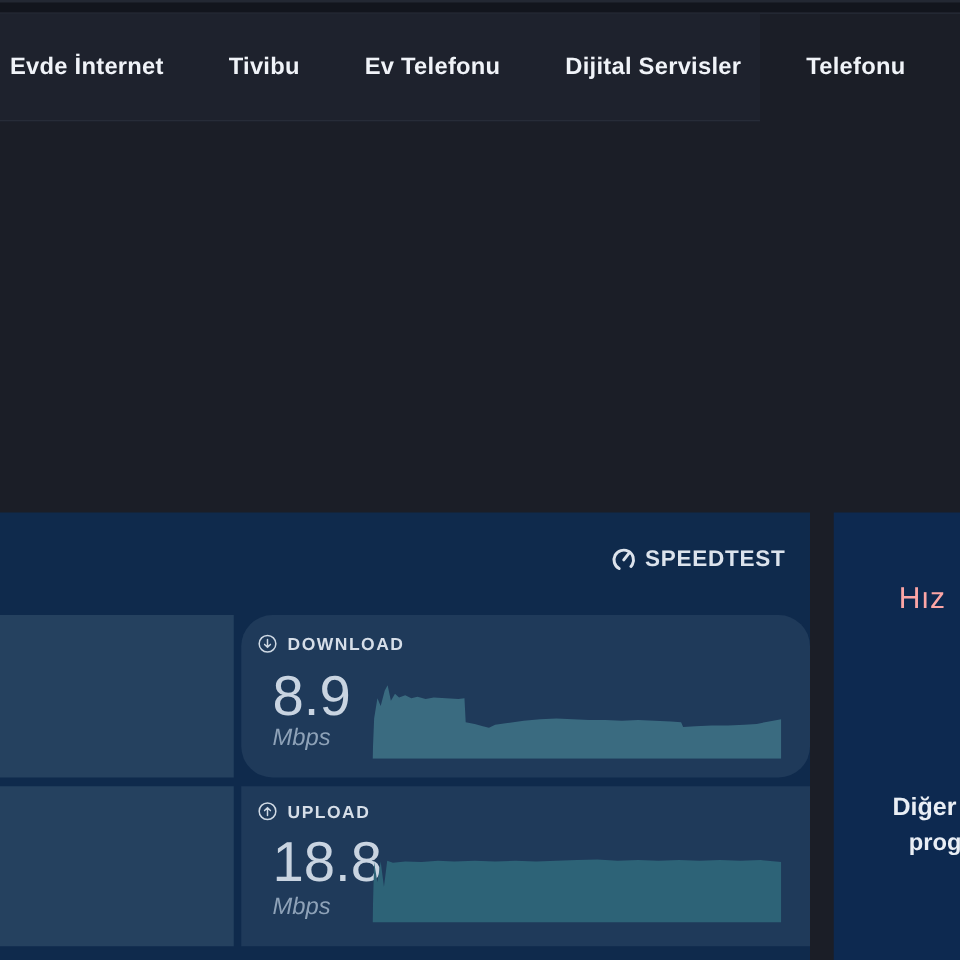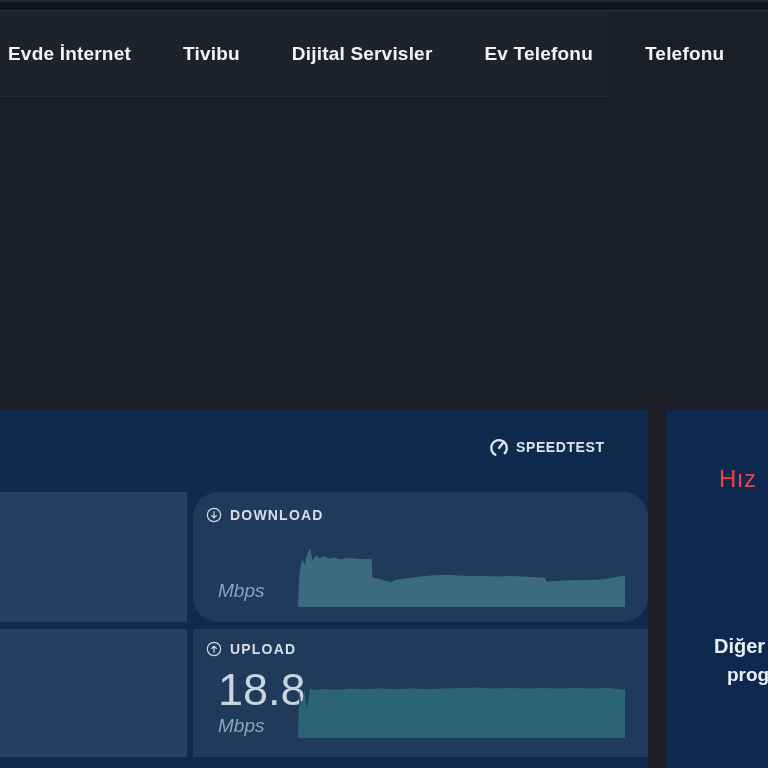--- a/index.html
+++ b/index.html
@@ -14,21 +14,21 @@
   .mainnav{position:absolute;left:0;top:11px;width:608px;height:86px;background:#1e222d;
            border-bottom:1px solid #272c38;box-sizing:border-box;
            display:flex;align-items:center;gap:52px;padding-left:8px;}
   .mainnav a{font-size:19px;font-weight:700;color:#f0f3f8;letter-spacing:.2px;
              white-space:nowrap;text-decoration:none;cursor:pointer;}
 
   
   .speedtest-card{position:absolute;left:0;top:410px;width:648px;height:400px;background:#0f2a4c;}
   .brand{position:absolute;left:488px;top:26px;display:flex;align-items:center;gap:6px;cursor:pointer;}
   .brand svg{display:block;}
-  .brand-label{font-size:14px;font-weight:700;color:#dce3ec;letter-spacing:.6px;}
+  .brand-label{font-size:18px;font-weight:700;color:#dce3ec;letter-spacing:.6px;}
 
   .subpanel{position:absolute;box-sizing:border-box;}
   .panel-left{left:-60px;width:247px;background:#25415f;}
   .panel-left.row1{top:82px;height:130px;}
   .panel-left.row2{top:219px;height:128px;}
   .panel-metric{left:193px;width:455px;background:#1f3a5a;}
   .panel-metric.row1{top:82px;height:130px;border-radius:25px;}
   .panel-metric.row2{top:219px;height:128px;}
 
   .metric-label{position:absolute;left:13px;display:flex;align-items:center;gap:8px;}
@@ -42,36 +42,36 @@
   .metric-unit{position:absolute;left:25px;font-size:19px;color:#8ea2b8;font-style:italic;}
   .panel-metric.row1 .metric-unit{top:88px;}
   .panel-metric.row2 .metric-unit{top:86px;}
 
   .sparkline{position:absolute;left:105px;}
   .panel-metric.row1 .sparkline{top:53px;width:327px;height:62px;}
   .panel-metric.row2 .sparkline{top:57px;width:327px;height:52px;}
 
   
   .side-card{position:absolute;left:667px;top:410px;width:200px;height:400px;background:#0d2950;}
-  .side-heading{position:absolute;left:52px;top:55px;font-size:24px;letter-spacing:.5px;color:#ef4444;}
+  .side-heading{position:absolute;left:52px;top:55px;font-size:24px;letter-spacing:.5px;color:#fca5a5;}
   .side-line1{position:absolute;left:47px;top:225px;font-size:20px;font-weight:600;color:#e9eef5;}
   .side-line2{position:absolute;left:60px;top:254px;font-size:19px;font-weight:600;color:#e9eef5;}
 </style>
 </head>
 <body>
 
 <div class="page">
 
   <div class="topstrip"></div>
 
   <nav class="mainnav">
     <a>Evde İnternet</a>
     <a>Tivibu</a>
+    <a>Ev Telefonu</a>
     <a>Dijital Servisler</a>
-    <a>Ev Telefonu</a>
     <a>Telefonu</a>
   </nav>
 
   <section class="speedtest-card">
 
     <div class="brand">
       <span>
         <svg width="22" height="22" viewBox="0 0 24 24" fill="none">
           <circle cx="12" cy="13" r="8.5" stroke="#dce3ec" stroke-width="2.6" stroke-linecap="round" stroke-dasharray="42 12" transform="rotate(118 12 13)"></circle>
           <path d="M12 13 L17.3 6.2" stroke="#dce3ec" stroke-width="2.6" stroke-linecap="round"></path>
@@ -86,20 +86,21 @@
     <div class="subpanel panel-metric row1">
       <div class="metric-label">
         <span style="display:flex;">
           <svg width="16" height="16" viewBox="0 0 24 24" fill="none">
             <circle cx="12" cy="12" r="10" stroke="#cfd9e4" stroke-width="1.8"></circle>
             <path d="M12 7 V16 M8.5 12.8 L12 16.3 L15.5 12.8" stroke="#cfd9e4" stroke-width="1.8" stroke-linecap="round" stroke-linejoin="round"></path>
           </svg>
         </span>
         <span>DOWNLOAD</span>
       </div>
+      <div class="metric-value">8.9</div>
       <div class="metric-unit">Mbps</div>
       <svg class="sparkline" id="dl-graph" viewBox="0 0 100 100" preserveAspectRatio="none">
           <polygon points="0,100 0.00,100.00 0.40,48.00 1.20,22.00 2.00,32.00 3.00,12.00 3.70,5.00 4.50,25.00 5.50,16.00 6.50,21.00 8.00,18.00 9.50,22.00 11.00,20.00 13.00,23.00 15.00,21.00 18.00,22.00 21.00,23.00 22.50,22.00 22.80,53.00 25.00,55.00 27.00,58.00 28.50,60.00 30.00,56.00 33.00,54.00 37.00,51.00 41.00,49.00 45.00,48.00 49.00,49.00 53.00,50.00 57.00,50.00 61.00,51.00 65.00,50.00 69.00,51.00 73.00,52.00 75.50,53.00 76.00,59.00 79.00,58.00 83.00,57.00 87.00,57.00 91.00,56.00 94.00,55.00 97.00,52.00 100.00,49.00 100,100" fill="#3a6b80"></polygon>
         </svg>
     </div>
 
     <div class="subpanel panel-metric row2">
       <div class="metric-label">
         <span style="display:flex;">
           <svg width="16" height="16" viewBox="0 0 24 24" fill="none">

